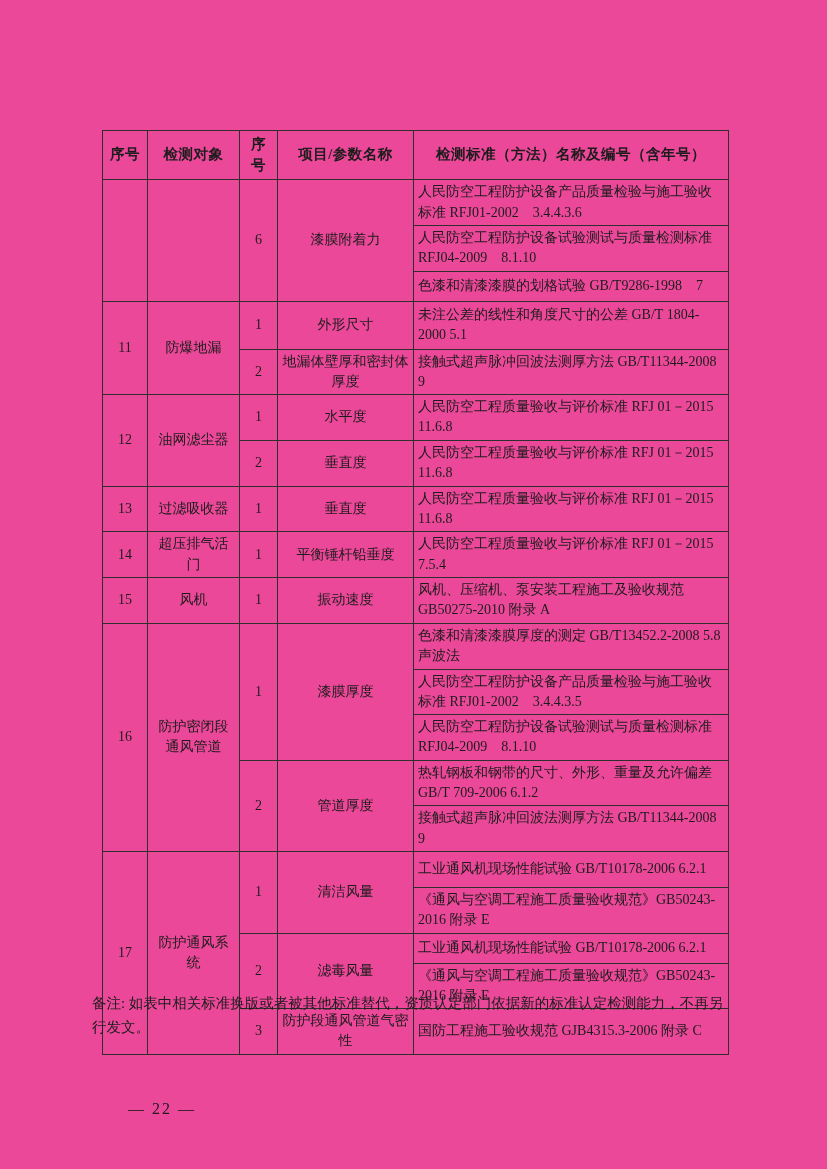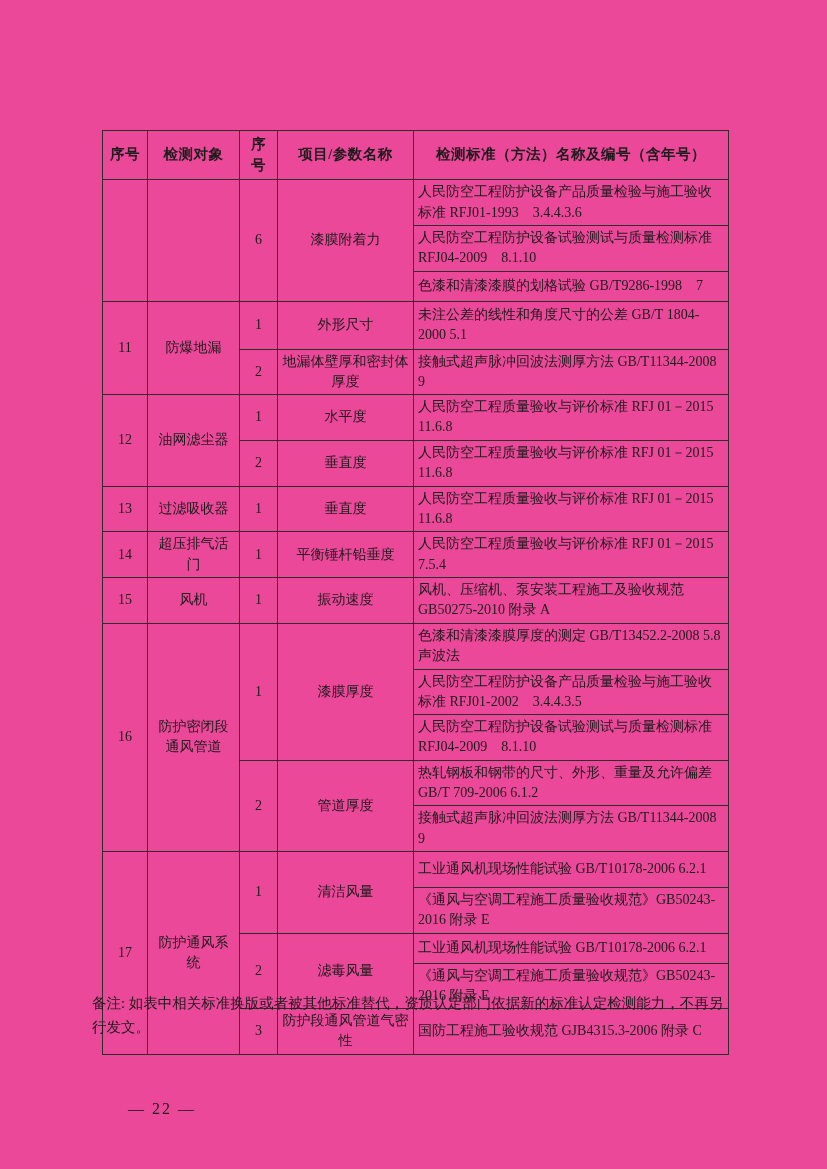--- a/index.html
+++ b/index.html
@@ -92,21 +92,21 @@
         <th>检测标准（方法）名称及编号（含年号）</th>
       </tr>
     </thead>
     <tbody>
 
       <tr style="height:46px;">
         <td class="center" rowspan="3"></td>
         <td class="center" rowspan="3"></td>
         <td class="center" rowspan="3">6</td>
         <td class="center" rowspan="3">漆膜附着力</td>
-        <td class="standard">人民防空工程防护设备产品质量检验与施工验收标准 RFJ01-1993　3.4.4.3.6</td>
+        <td class="standard">人民防空工程防护设备产品质量检验与施工验收标准 RFJ01-2002　3.4.4.3.6</td>
       </tr>
       <tr style="height:44px;">
         <td class="standard">人民防空工程防护设备试验测试与质量检测标准 RFJ04-2009　8.1.10</td>
       </tr>
       <tr style="height:30px;">
         <td class="standard">色漆和清漆漆膜的划格试验 GB/T9286-1998　7</td>
       </tr>
 
       <tr style="height:48px;">
         <td class="center" rowspan="2">11</td>

